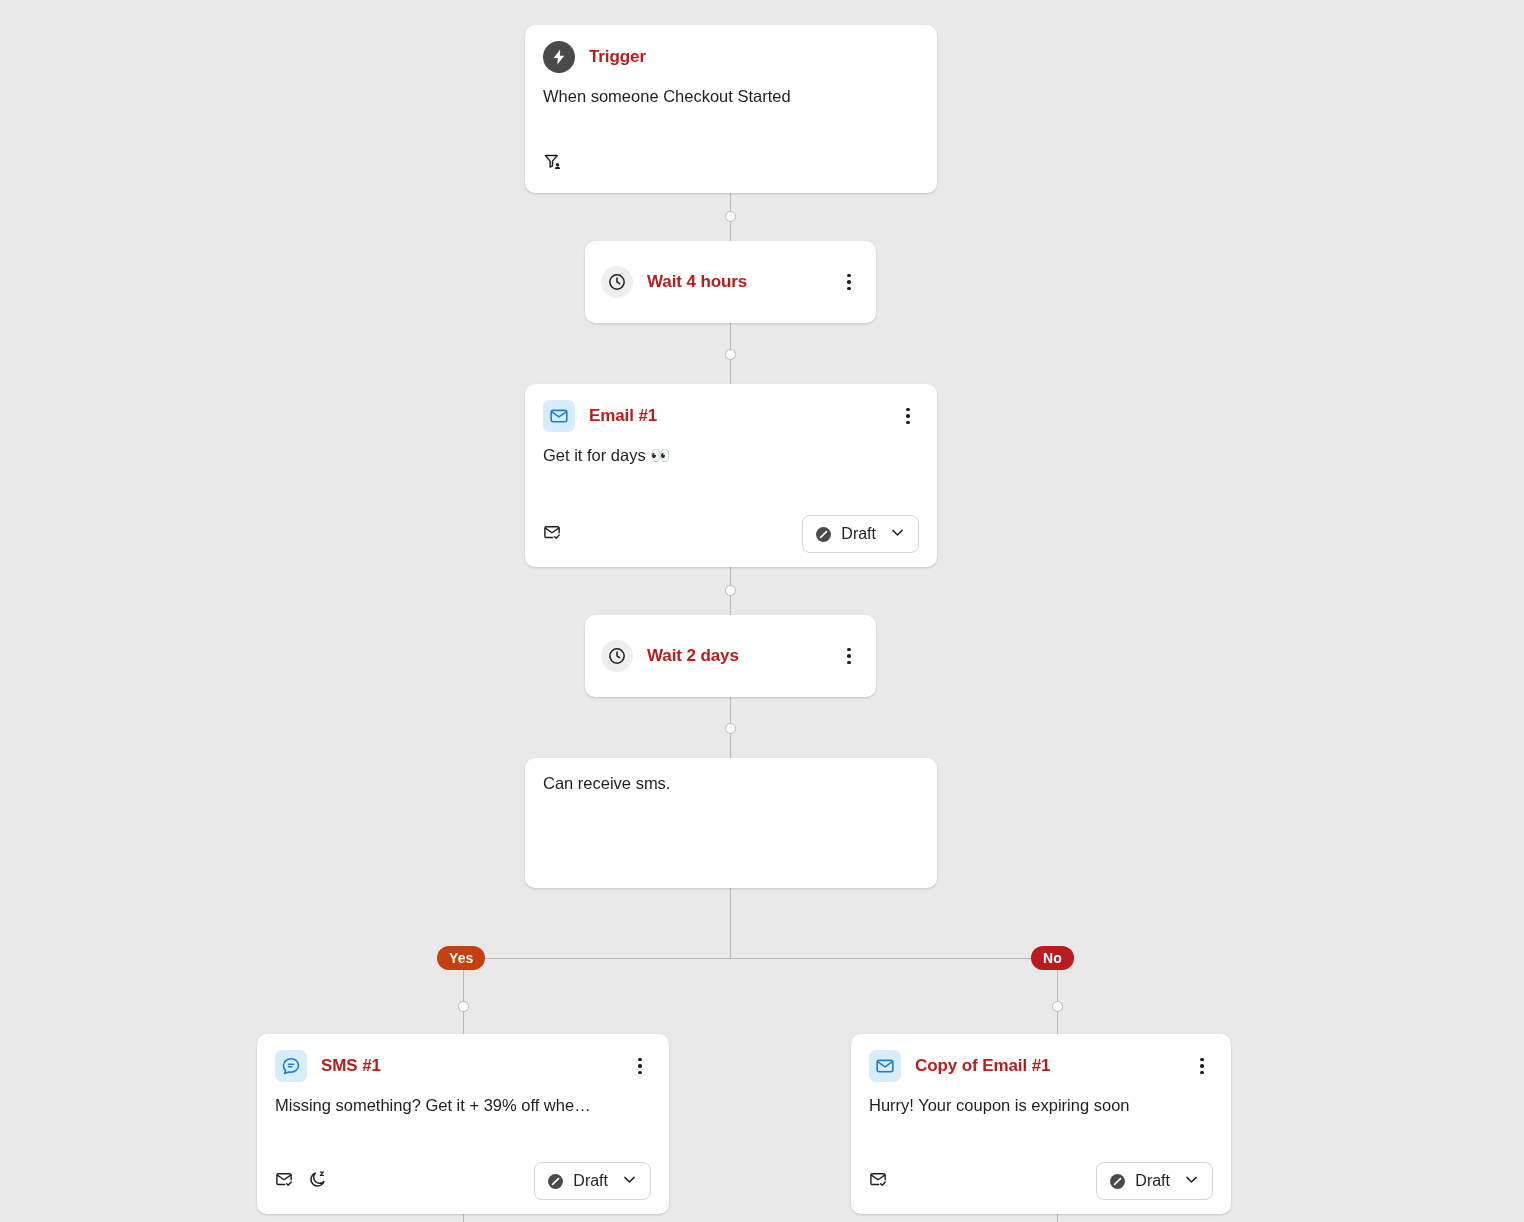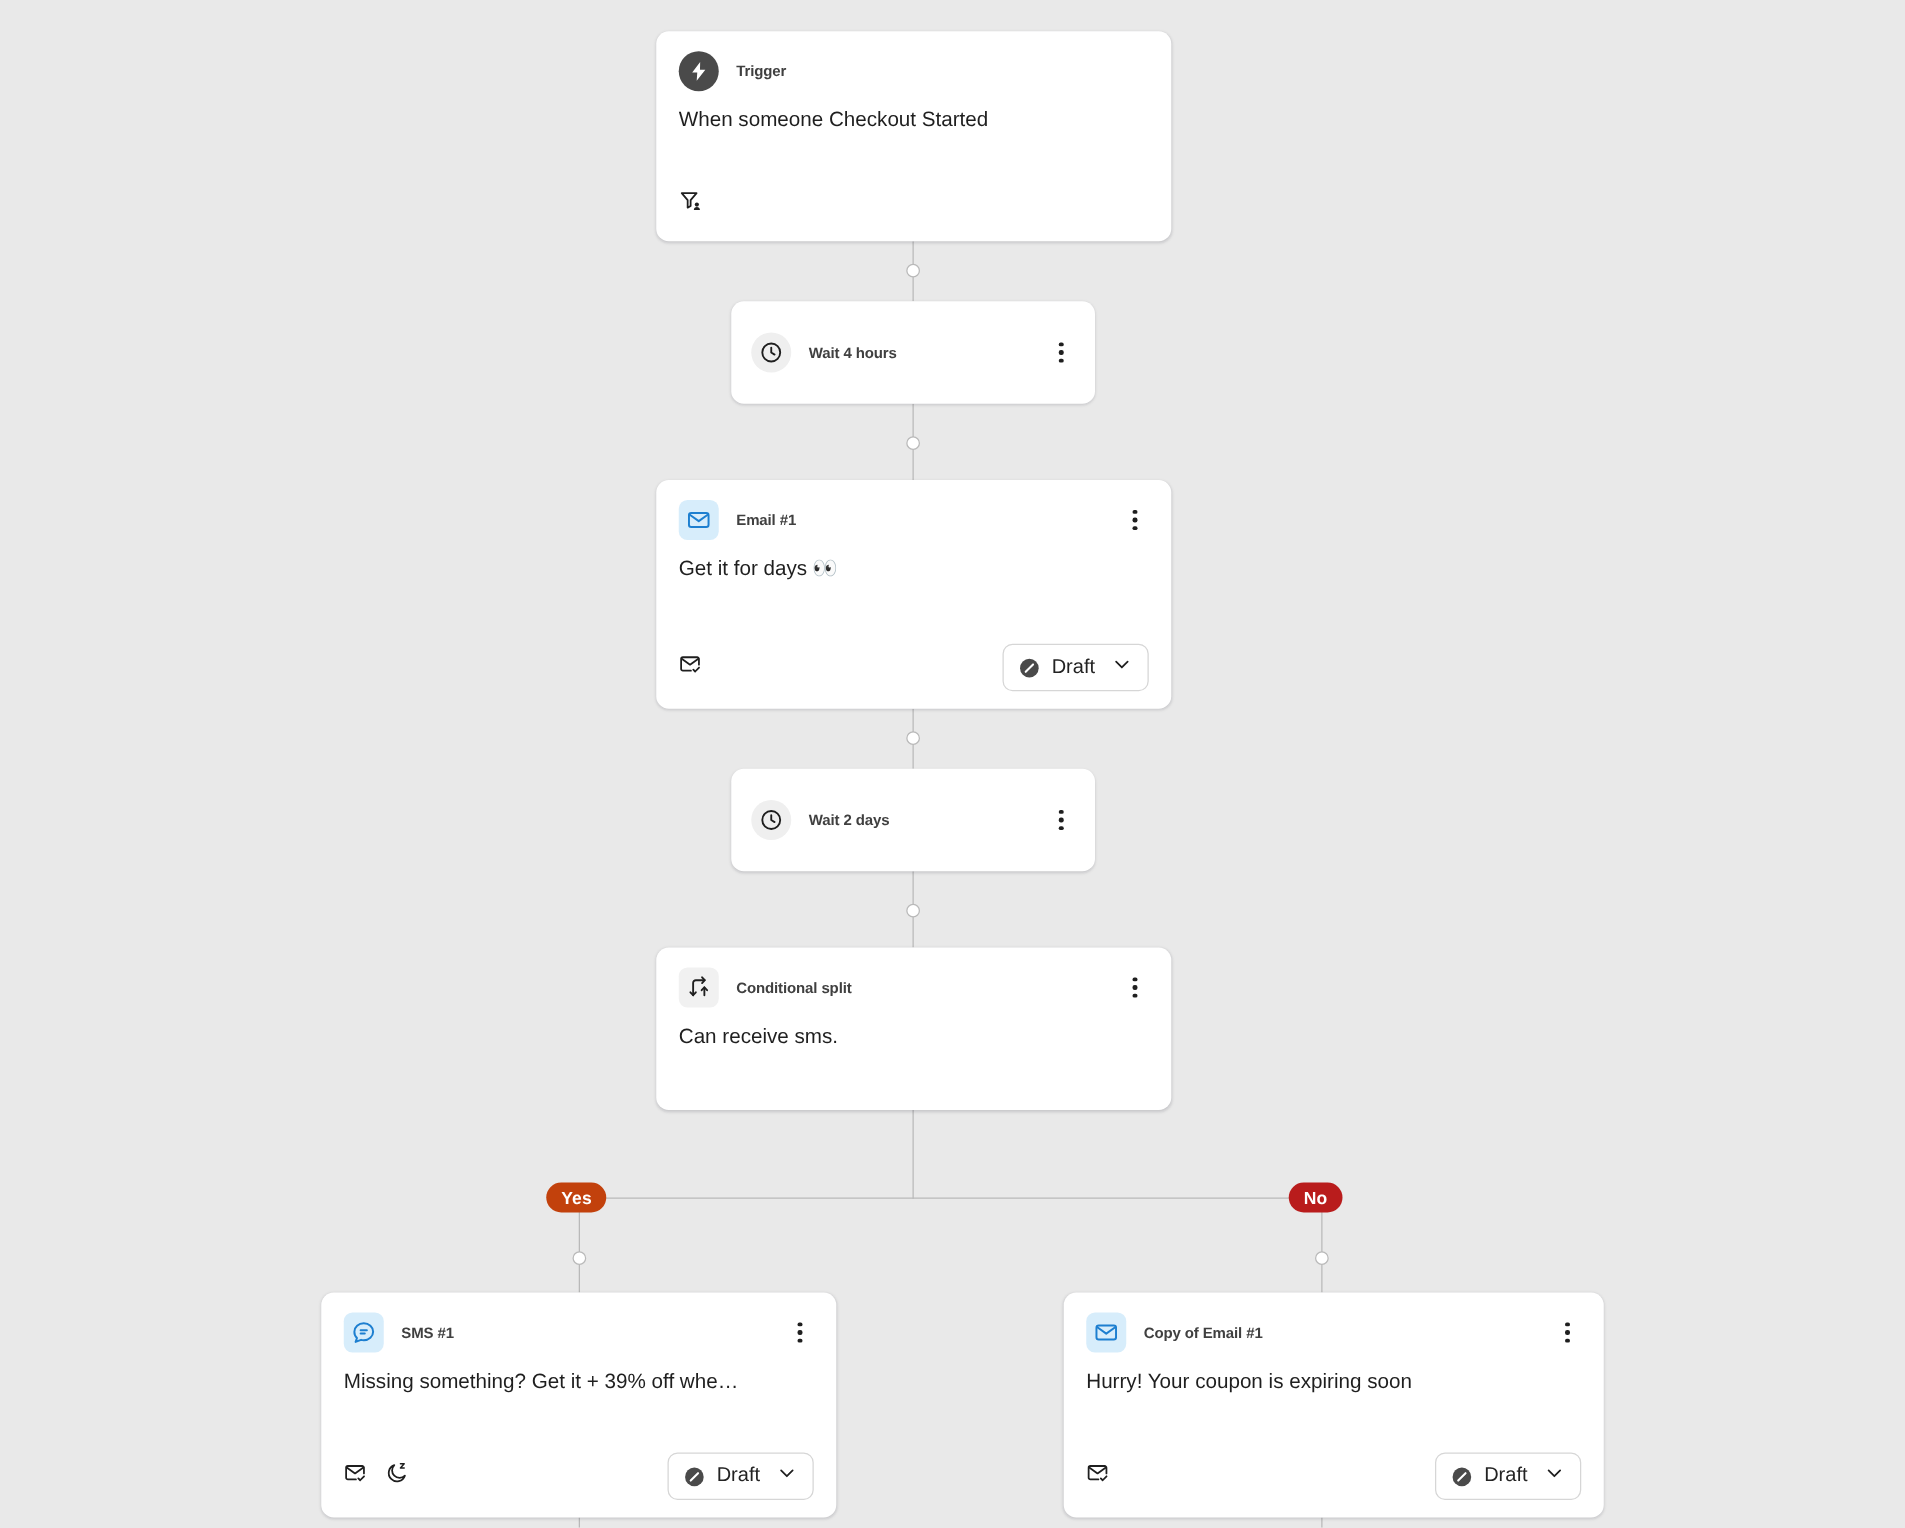--- a/index.html
+++ b/index.html
@@ -99,23 +99,23 @@
   .node-icon.sq-blue {
     border-radius: 7px;
     background: #d7edfb;
   }
   .node-icon.sq-grey {
     border-radius: 7px;
     background: #f1f1f1;
   }
 
   .card-title {
-    font-size: 12px;
+    font-size: 17px;
     font-weight: 700;
-    color: #404040;
+    color: #b91c1c;
     letter-spacing: -0.1px;
     white-space: nowrap;
   }
 
   .kebab {
     margin-left: auto;
     width: 22px;
     height: 22px;
     display: flex;
     flex-direction: column;
@@ -314,37 +314,20 @@
       <span class="card-title">Wait 2 days</span>
       <span class="kebab">
           <i></i>
           <i></i>
           <i></i>
         </span>
     </div>
   </div>
 
   <div class="card" style="left:525px; top:758px; width:412px; height:130px;">
-    <div class="card-head">
-      <span class="node-icon sq-grey">
-        <svg width="20" height="20" viewBox="0 0 24 24" fill="none" stroke="#1f1f1f" stroke-width="1.8" stroke-linecap="round" stroke-linejoin="round" aria-hidden="true">
-          <path d="M6.6 19.4V7.6a2.6 2.6 0 0 1 2.6-2.6h8.4"></path>
-          <path d="M4 16.6l2.6 2.8 2.6-2.8"></path>
-          <path d="M15.2 7.8L17.8 5l-2.6-2.8"></path>
-          <path d="M17.4 19.4V12"></path>
-          <path d="M14.8 14.6l2.6-2.8 2.6 2.8"></path>
-        </svg>
-      </span>
-      <span class="card-title">Conditional split</span>
-      <span class="kebab">
-          <i></i>
-          <i></i>
-          <i></i>
-        </span>
-    </div>
     <div class="card-body">Can receive sms.</div>
   </div>
 
   <div class="card" style="left:257px; top:1034px; width:412px; height:180px;">
     <div class="card-head">
       <span class="node-icon sq-blue">
         <svg width="20" height="20" viewBox="0 0 24 24" fill="none" stroke="#1d7fd0" stroke-width="1.9" stroke-linecap="round" stroke-linejoin="round" aria-hidden="true">
           <path d="M21 11.3c0 4.5-4 8.1-9 8.1a10 10 0 0 1-2.6-.34L4.2 21l1.3-3.7A7.8 7.8 0 0 1 3 11.3c0-4.5 4-8.1 9-8.1s9 3.6 9 8.1z"></path>
           <path d="M9 9.9h6M9 12.9h4"></path>
         </svg>
@@ -383,21 +366,21 @@
         <span class="status-label">Draft</span>
         <span class="chev">
           <svg width="17" height="17" viewBox="0 0 24 24" fill="none" stroke="#1f1f1f" stroke-width="2" stroke-linecap="round" stroke-linejoin="round" aria-hidden="true">
             <path d="M5.5 9l6.5 6.5L18.5 9"></path>
           </svg>
         </span>
       </div>
     </div>
   </div>
 
-  <div class="card" style="left:851px; top:1034px; width:432px; height:180px;">
+  <div class="card" style="left:851px; top:1034px; width:380px; height:180px;">
     <div class="card-head">
       <span class="node-icon sq-blue">
         <svg width="20" height="20" viewBox="0 0 24 24" fill="none" stroke="#1d7fd0" stroke-width="1.9" stroke-linecap="round" stroke-linejoin="round" aria-hidden="true">
           <rect x="2.6" y="5.2" width="18.8" height="13.6" rx="2.2"></rect>
           <path d="M3.4 7l8.6 6.1L20.6 7"></path>
         </svg>
       </span>
       <span class="card-title">Copy of Email #1</span>
       <span class="kebab">
           <i></i>

